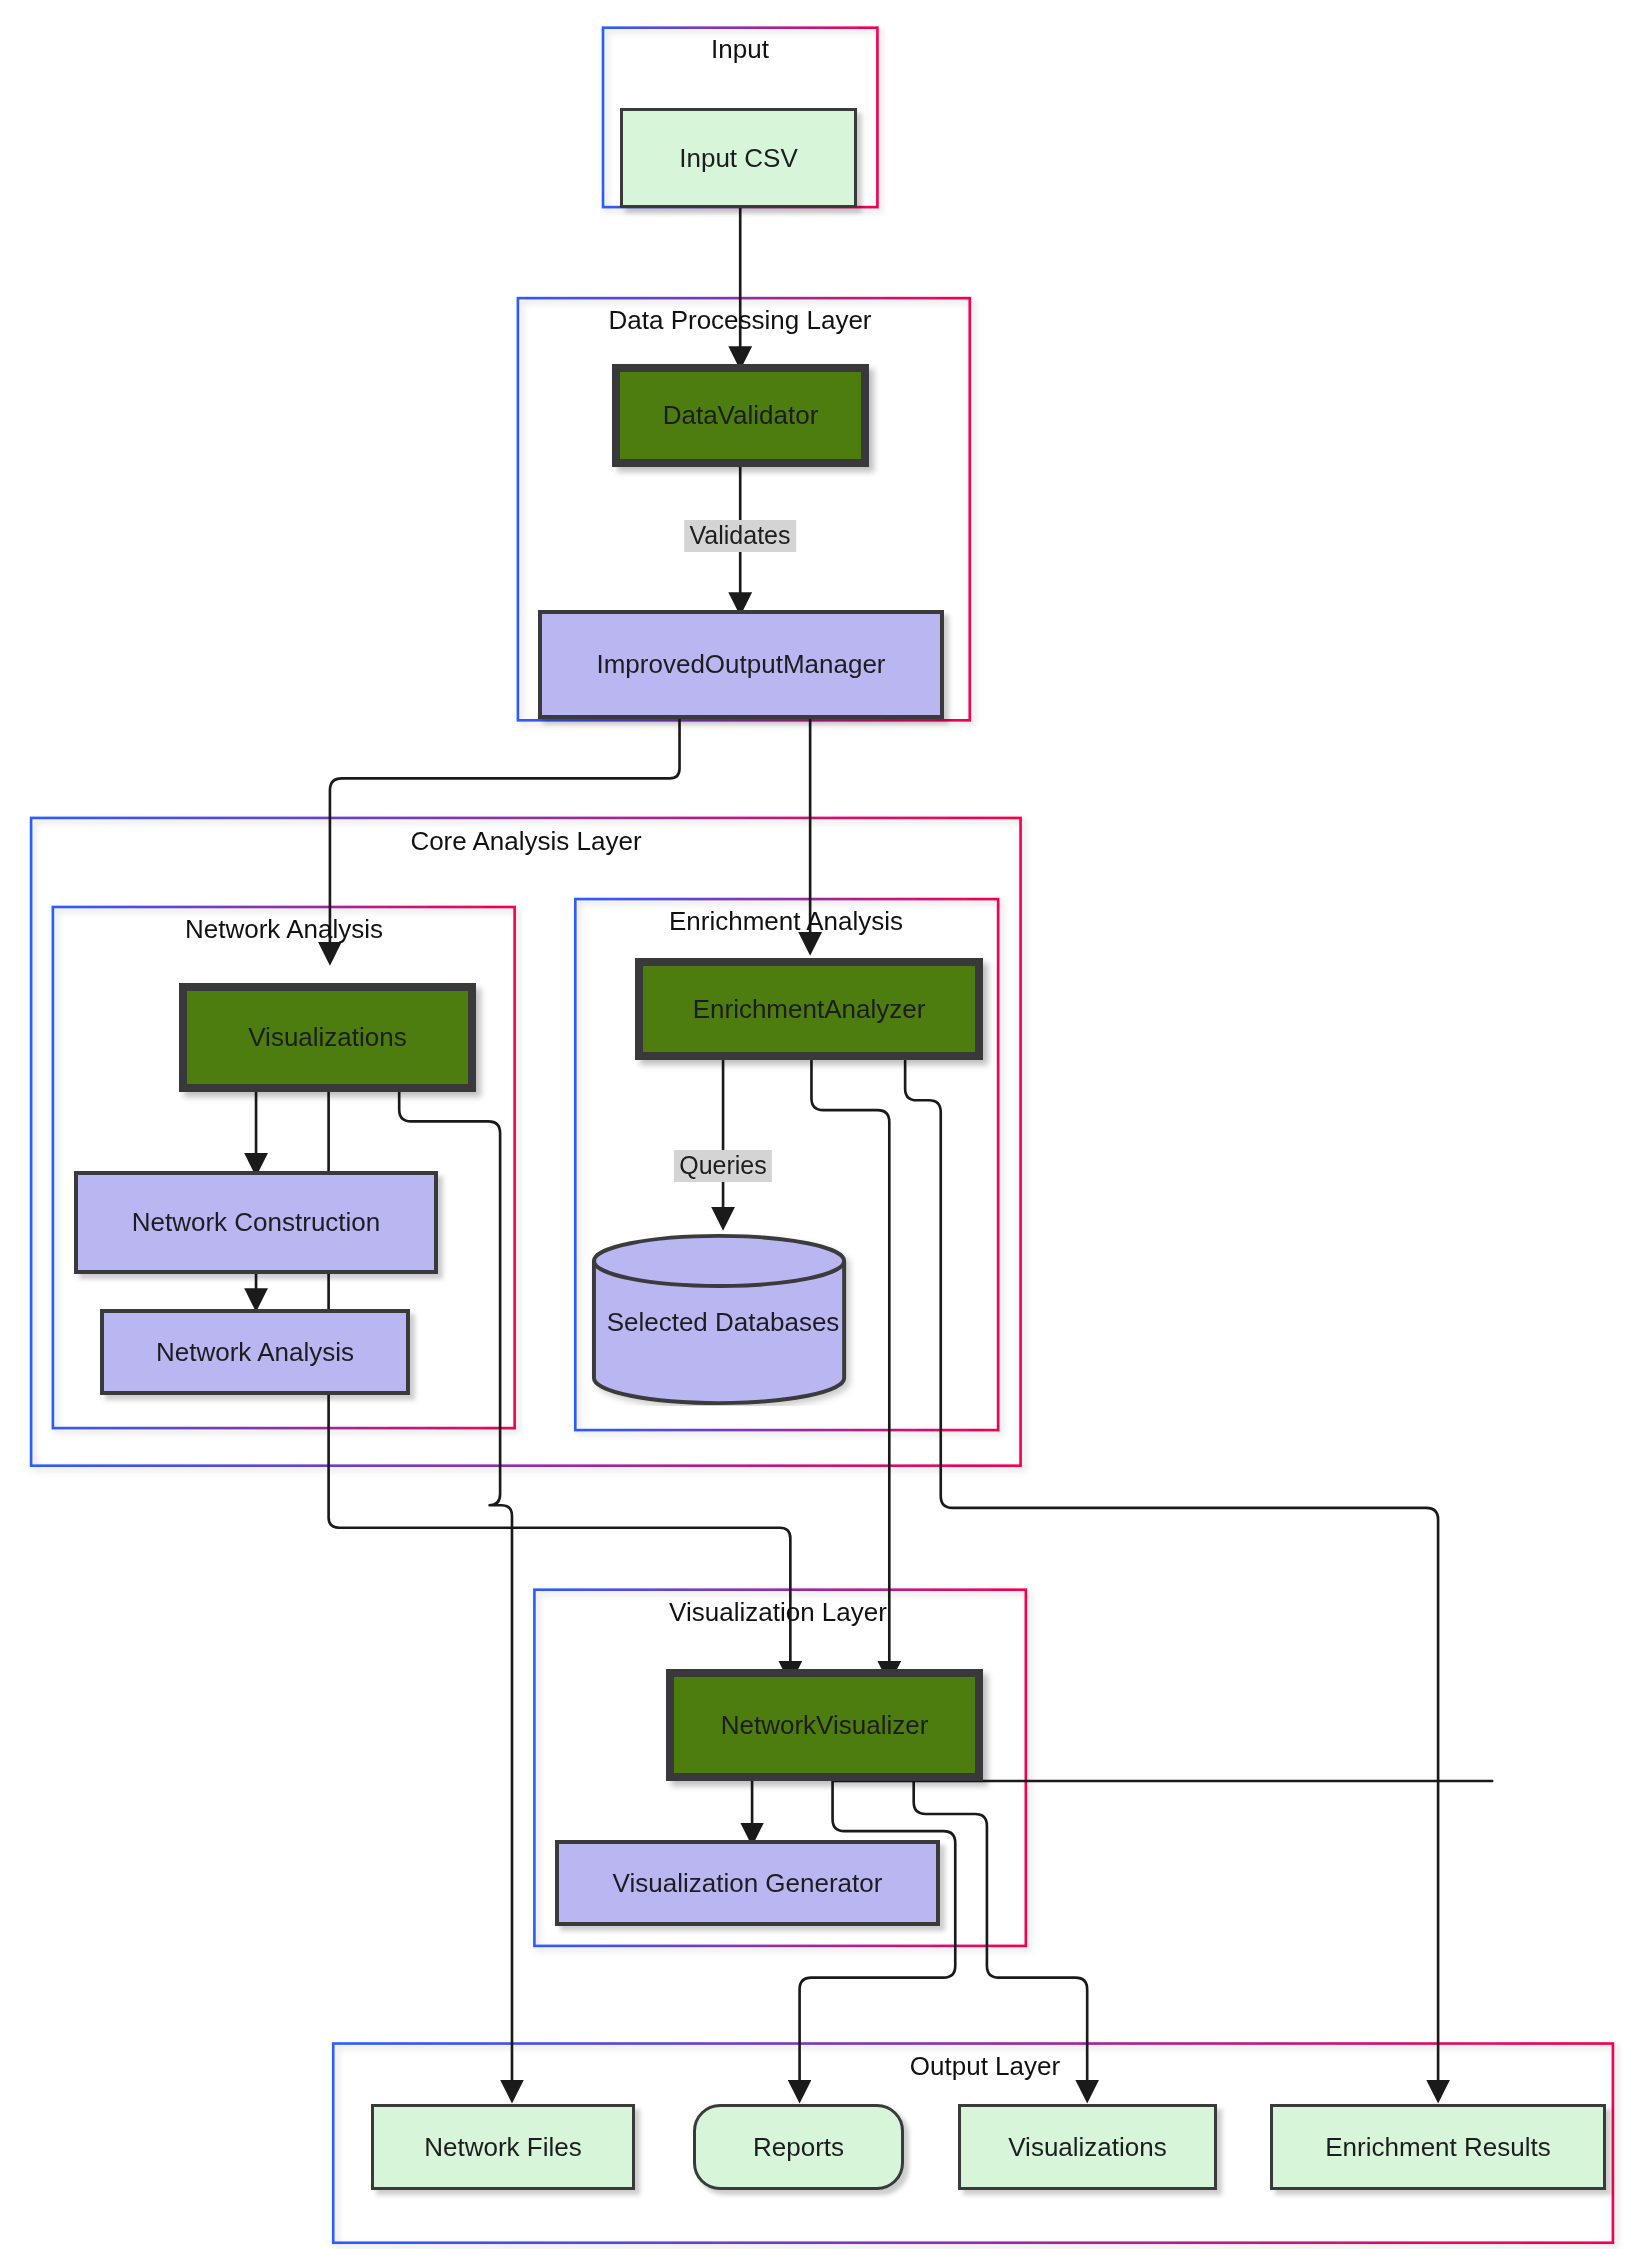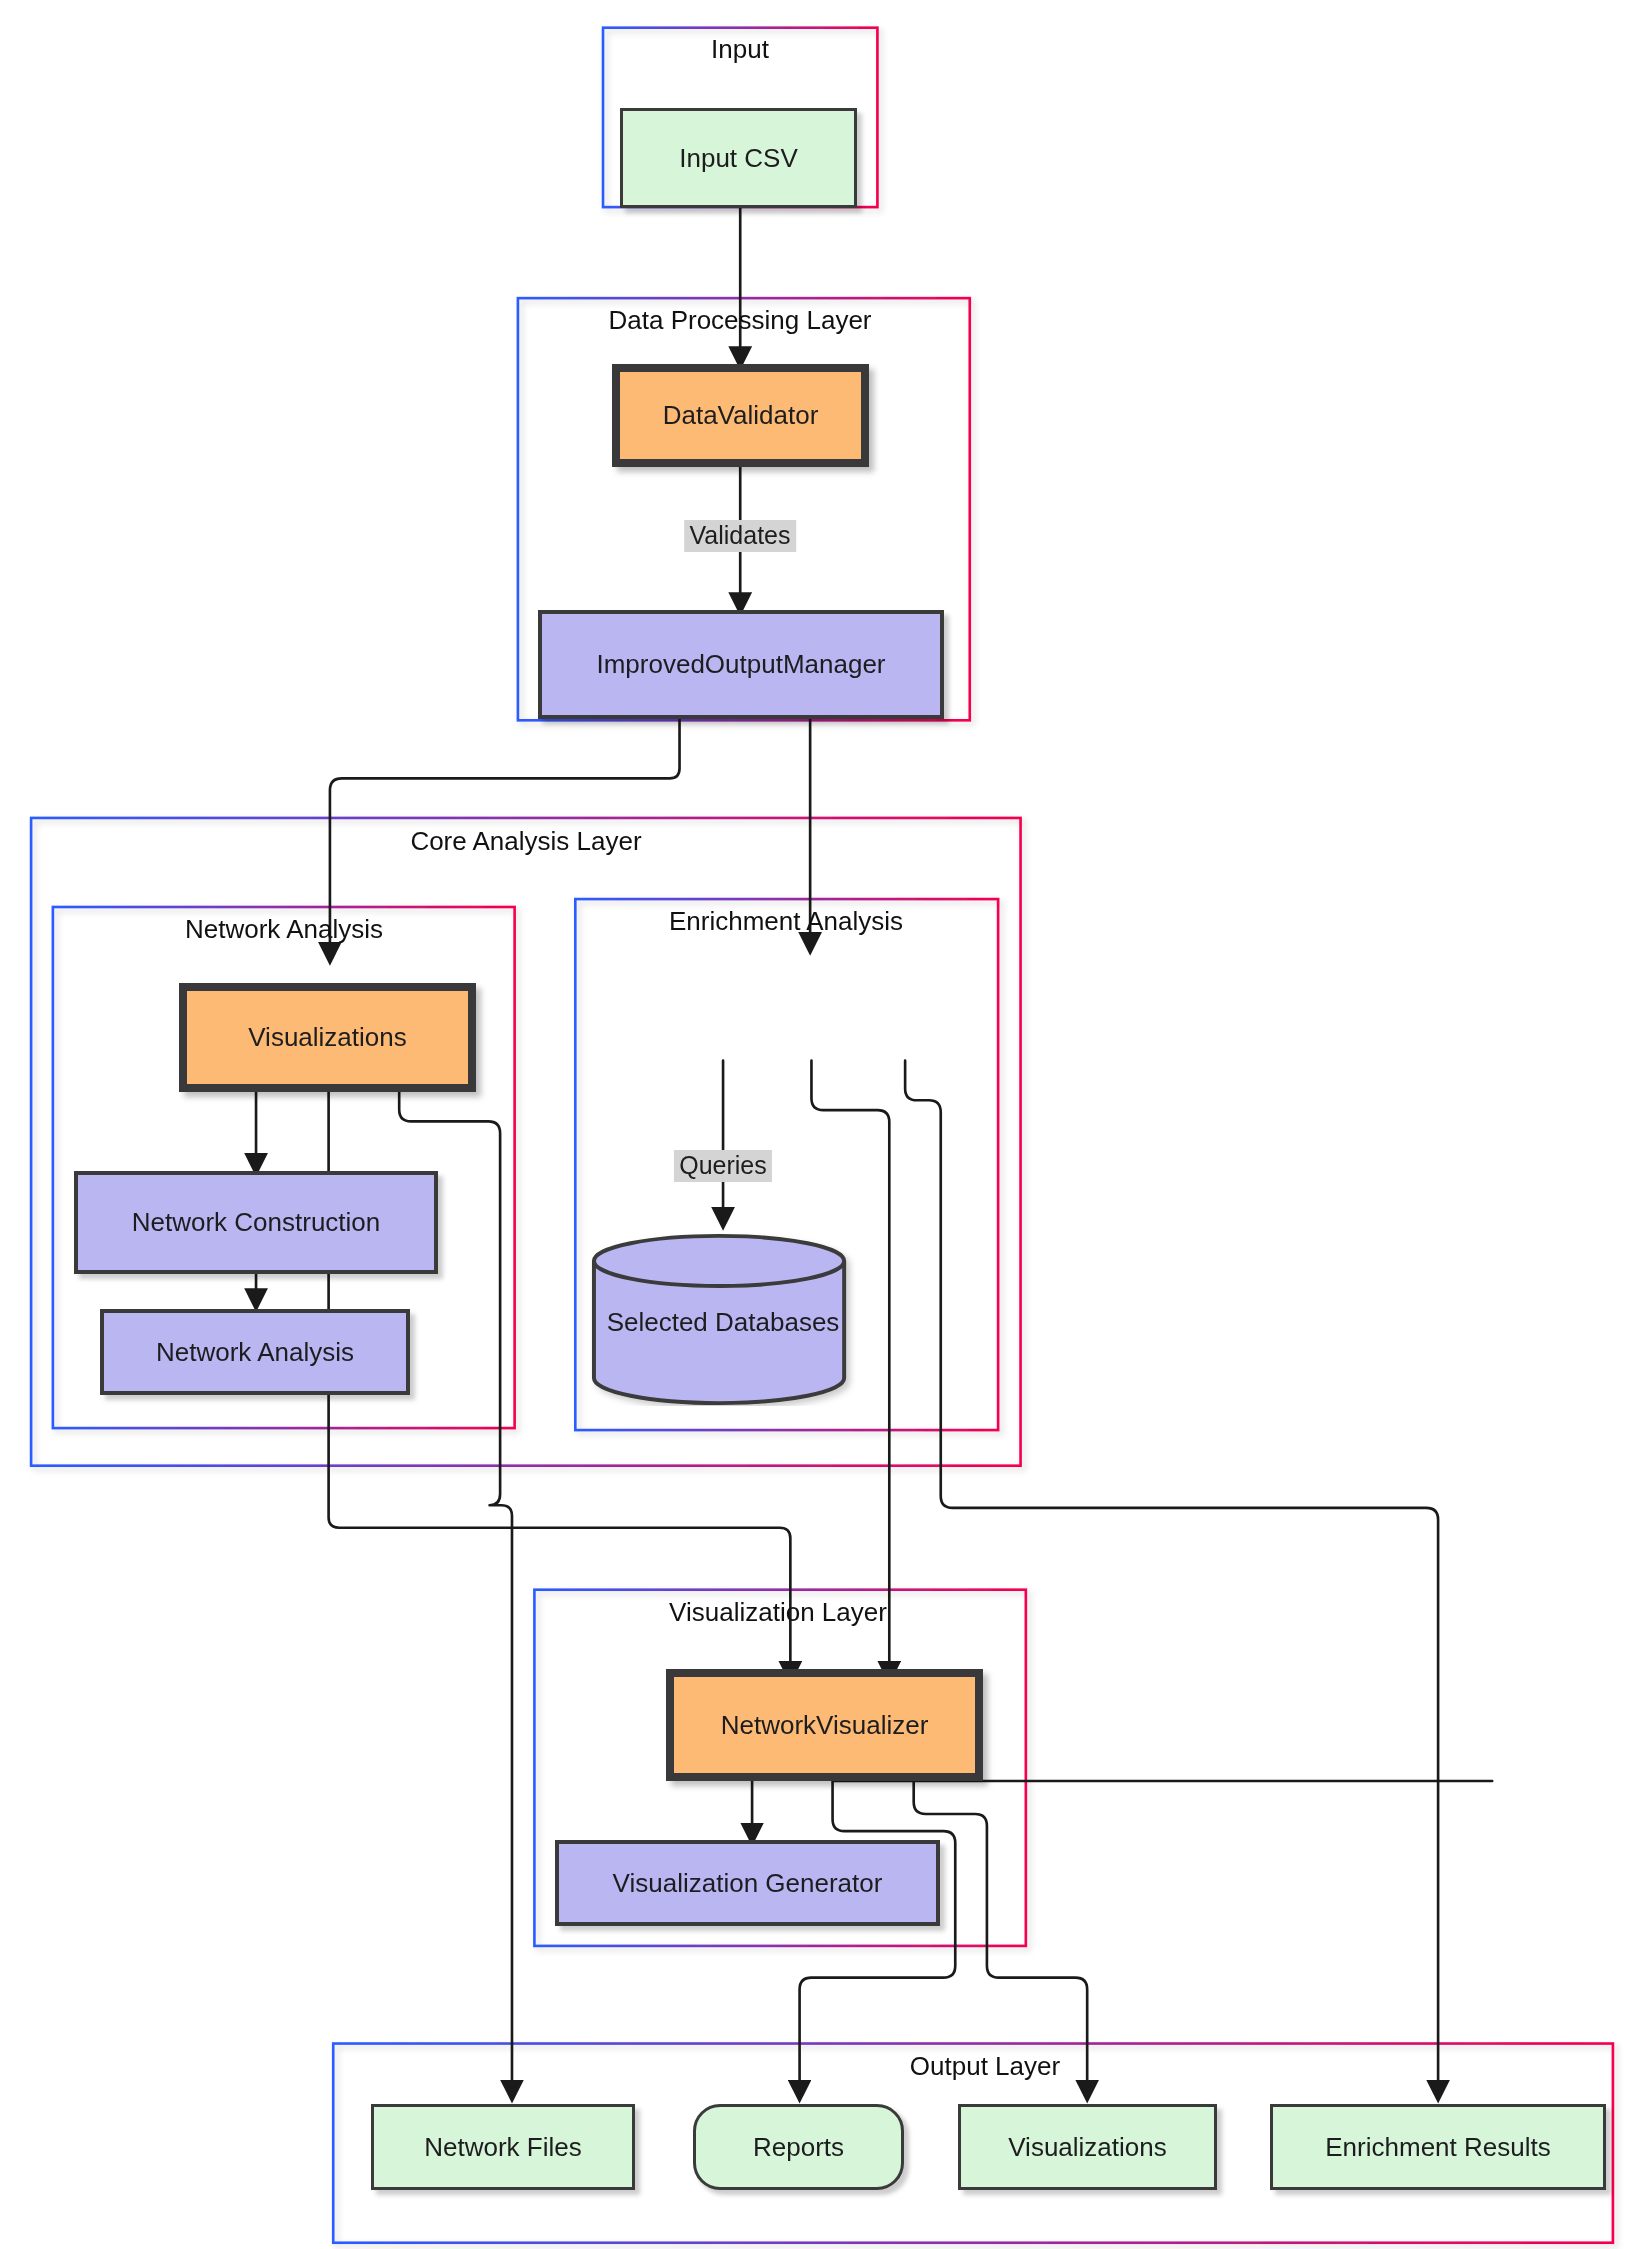--- a/index.html
+++ b/index.html
@@ -11,21 +11,21 @@
     transform:translateX(-50%); font-family:"Liberation Sans","DejaVu Sans",sans-serif;
   }
   .node{
     position:absolute; box-sizing:border-box;
     display:flex; align-items:center; justify-content:center; text-align:center;
     font-size:26px; color:#1d1d1f; white-space:nowrap;
     font-family:"Liberation Sans","DejaVu Sans",sans-serif;
   }
   .n-green{background:#d7f5d9; border:3.3px solid #3a3a3a; box-shadow:4.6px 4.6px 4.6px rgba(0,0,0,.20);}
   .n-purple{background:#b9b6f2; border:4px solid #3a3a3a; box-shadow:4.6px 4.6px 4.6px rgba(0,0,0,.20);}
-  .n-pink{background:#fdba74; border:8.6px solid #39393b; box-shadow:4.6px 4.6px 6px rgba(0,0,0,.25);}
+  .n-pink{background:#4d7c0f; border:8.6px solid #39393b; box-shadow:4.6px 4.6px 6px rgba(0,0,0,.25);}
   .edgeLabel{
     position:absolute; background:#d4d4d4; color:#1d1d1f; font-size:25px;
     padding:1.3px 5.3px; transform:translateX(-50%); white-space:nowrap;
     font-family:"Liberation Sans","DejaVu Sans",sans-serif;
   }
   .cyl{position:absolute;}
   .cyl .cylLabel{
     position:absolute; left:0; right:0; text-align:center; font-size:26px; color:#1d1d1f;
     font-family:"Liberation Sans","DejaVu Sans",sans-serif; white-space:nowrap;
   }
@@ -133,20 +133,21 @@
   <div class="node n-pink" style="left:612px; top:364px; width:257px; height:103px;">DataValidator</div>
 
   <div class="node n-purple" style="left:538px; top:610px; width:406px; height:109px;">ImprovedOutputManager</div>
 
   <div class="node n-pink" style="left:179px; top:983px; width:297px; height:109px;">Visualizations</div>
 
   <div class="node n-purple" style="left:74px; top:1171px; width:364px; height:103px;">Network Construction</div>
 
   <div class="node n-purple" style="left:100px; top:1309px; width:310px; height:86px;">Network Analysis</div>
 
+  <div class="node n-pink" style="left:635px; top:958px; width:348px; height:102px;">EnrichmentAnalyzer</div>
 
   <div class="cyl" style="left:590px; top:1233px; width:266px; height:173px;">
     <svg width="266" height="173" viewBox="0 0 404 262" xmlns="http://www.w3.org/2000/svg">
       <defs>
         <filter id="cylShadow" x="-10%" y="-10%" width="125%" height="125%">
           <feDropShadow dx="6" dy="6" stdDeviation="5" flood-color="#000" flood-opacity="0.20"></feDropShadow>
         </filter>
       </defs>
       <g filter="url(#cylShadow)">
         <path d="M 6 42 A 190 38 0 0 1 386 42 L 386 220 A 190 38 0 0 1 6 220 Z" fill="#b9b6f2" stroke="#3a3a3a" stroke-width="6"></path>

